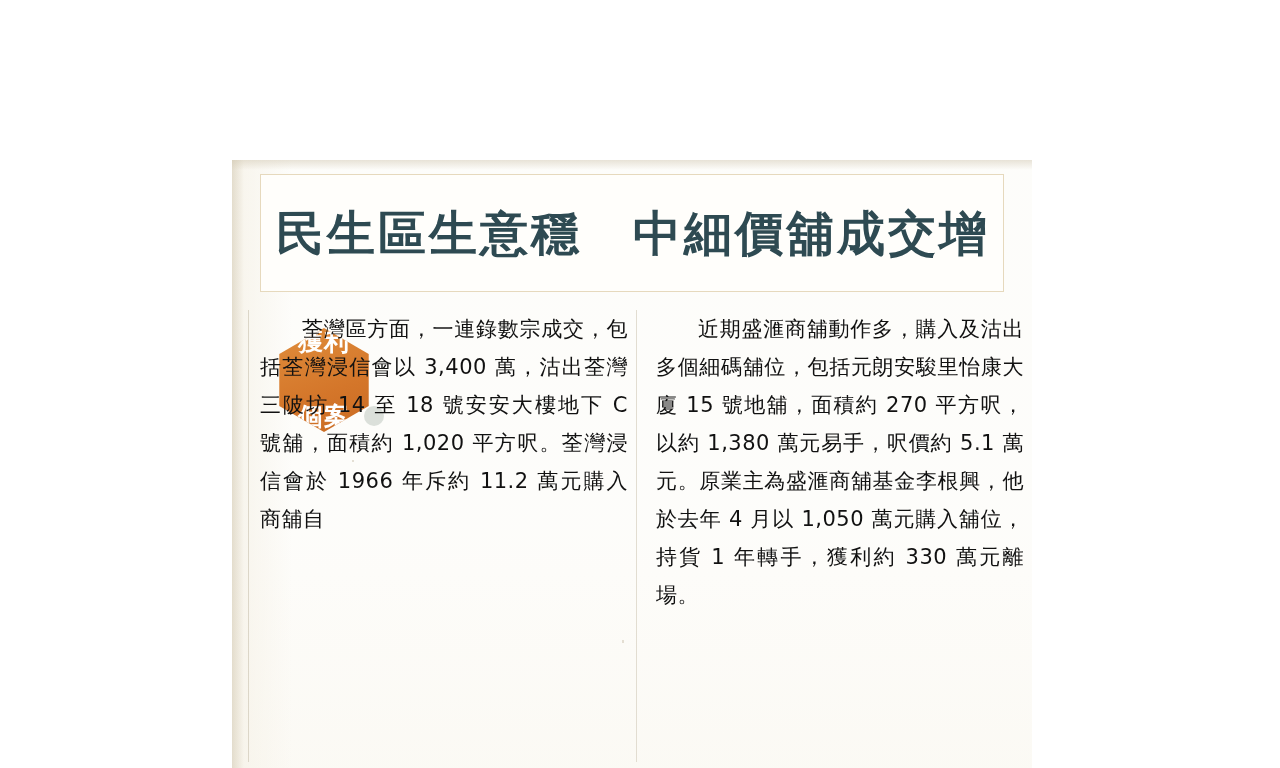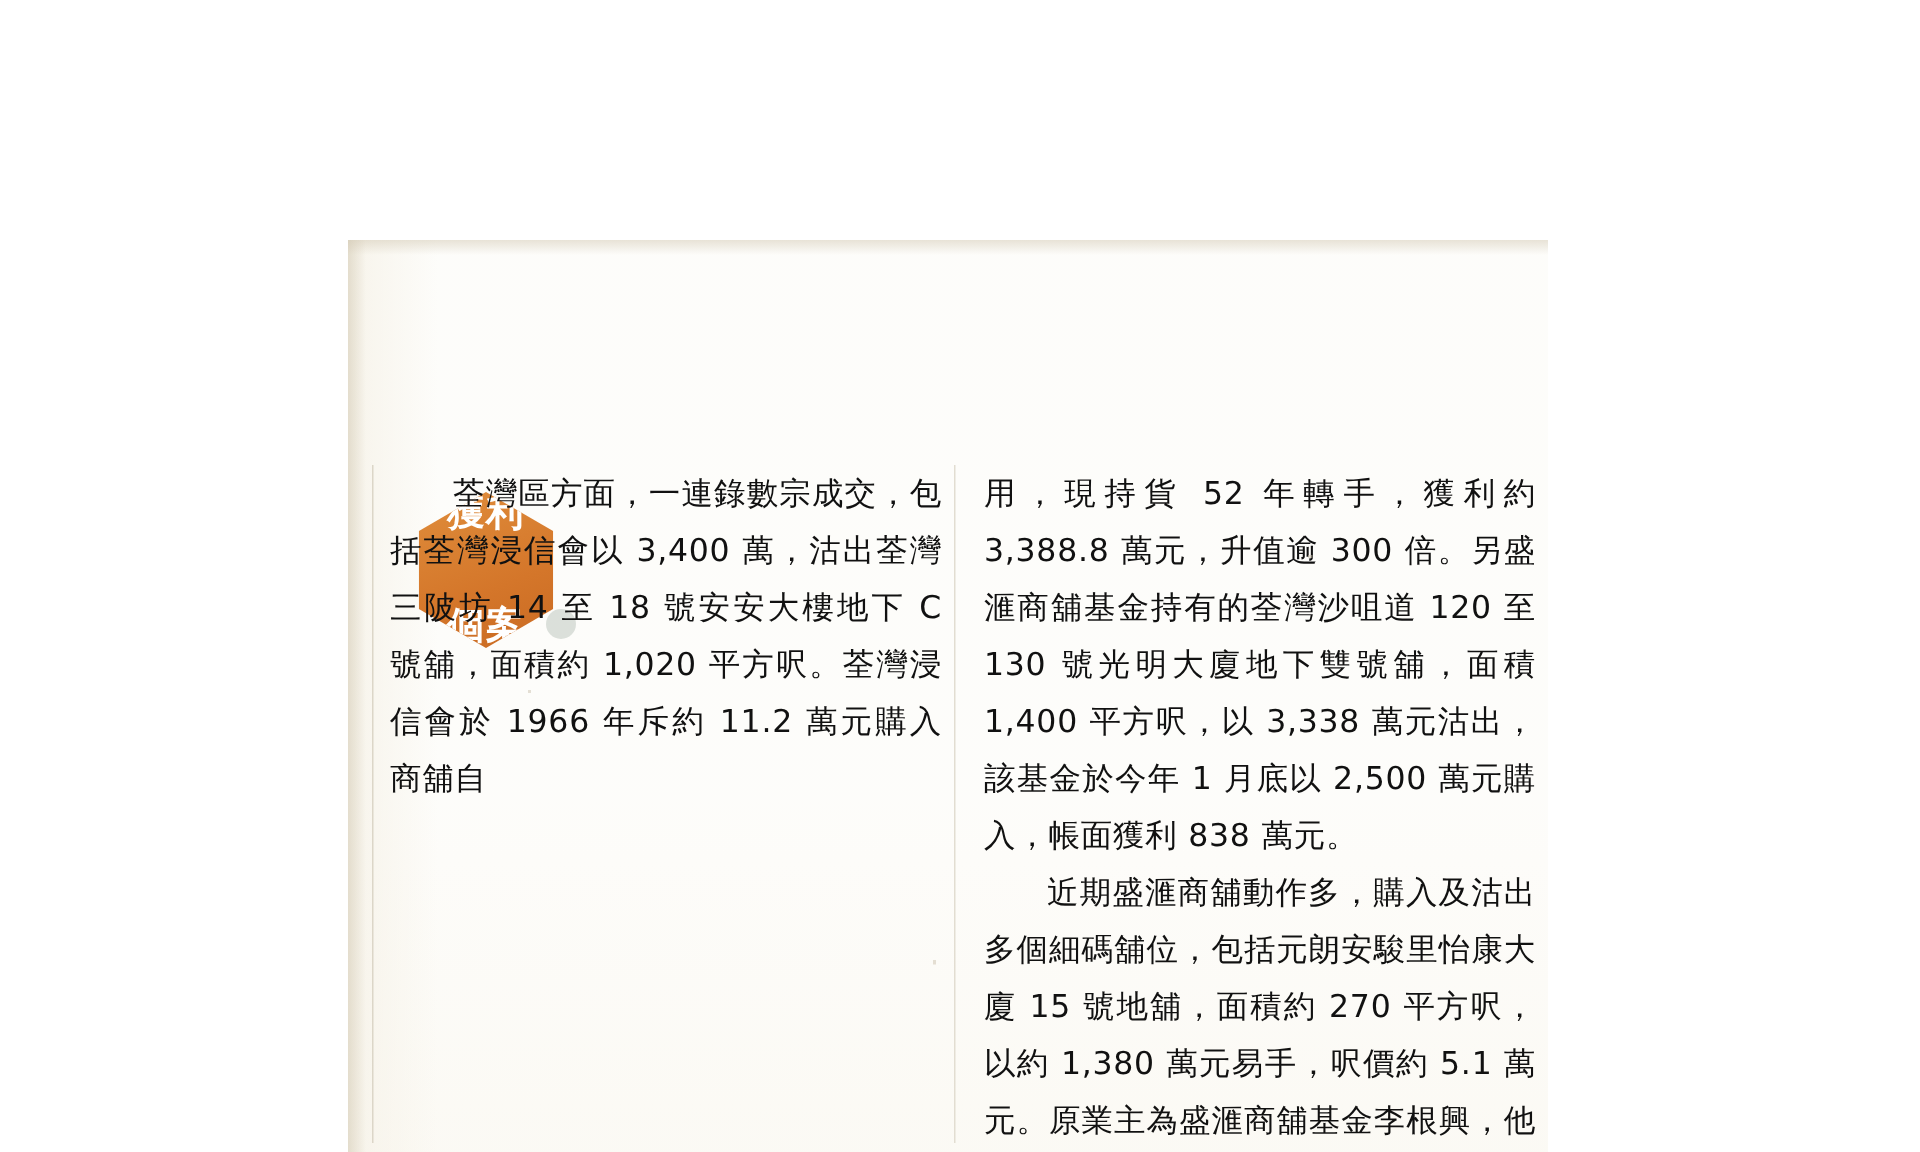--- a/index.html
+++ b/index.html
@@ -165,38 +165,40 @@
 </style>
 </head>
 <body>
 
 <div id="page">
   <div class="clipping">
     <div class="clip-paper-tint"></div>
     <div class="scan-edge-top"></div>
     <div class="scan-edge-left"></div>
 
+    <div class="headline-band">
+      <div class="headline">民生區生意穩　中細價舖成交增</div>
+    </div>
 
     <div class="col-rule"></div>
     <div class="col-rule mid"></div>
 
     <div class="badge-wrap">
       <div class="badge">
         <span>獲利</span>
         <span>個案</span>
       </div>
       <div class="badge-dot"></div>
     </div>
 
     <div class="col left">
       <p class="indent">荃灣區方面，一連錄數宗成交，包括荃灣浸信會以 3,400 萬，沽出荃灣三陂坊 14 至 18 號安安大樓地下 C 號舖，面積約 1,020 平方呎。荃灣浸信會於 1966 年斥約 11.2 萬元購入商舖自</p>
     </div>
 
     <div class="col right">
-      <p>用，現持貨 52 年轉手，獲利約 3,388.8 萬元，升值逾 300 倍。另盛滙商舖基金持有的荃灣沙咀道 120 至 130 號光明大廈地下雙號舖，面積 1,400 平方呎，以 3,338 萬元沽出，該基金於今年 1 月底以 2,500 萬元購入，帳面獲利 838 萬元。</p>
       <p class="indent">
         <span>近期盛滙商舖動作多，購入及沽出多個細碼舖位，包括元朗安駿里怡康大廈 15 號地舖，面積約 270 平方呎，以約 1,380 萬元易手，呎價約 5.1 萬元。原業主為盛滙商舖基金李根興，他於去年 4 月以 1,050 萬元購入舖位，持貨 1 年轉手，獲利約 330 萬元離場。</span>
       </p>
     </div>
 
     <div class="speck" style="left:120px; top:300px; width:2px; height:2px;"></div>
     <div class="speck" style="left:390px; top:480px; width:2px; height:3px;"></div>
     <div class="speck" style="left:640px; top:210px; width:3px; height:2px;"></div>
   </div>
 </div>

